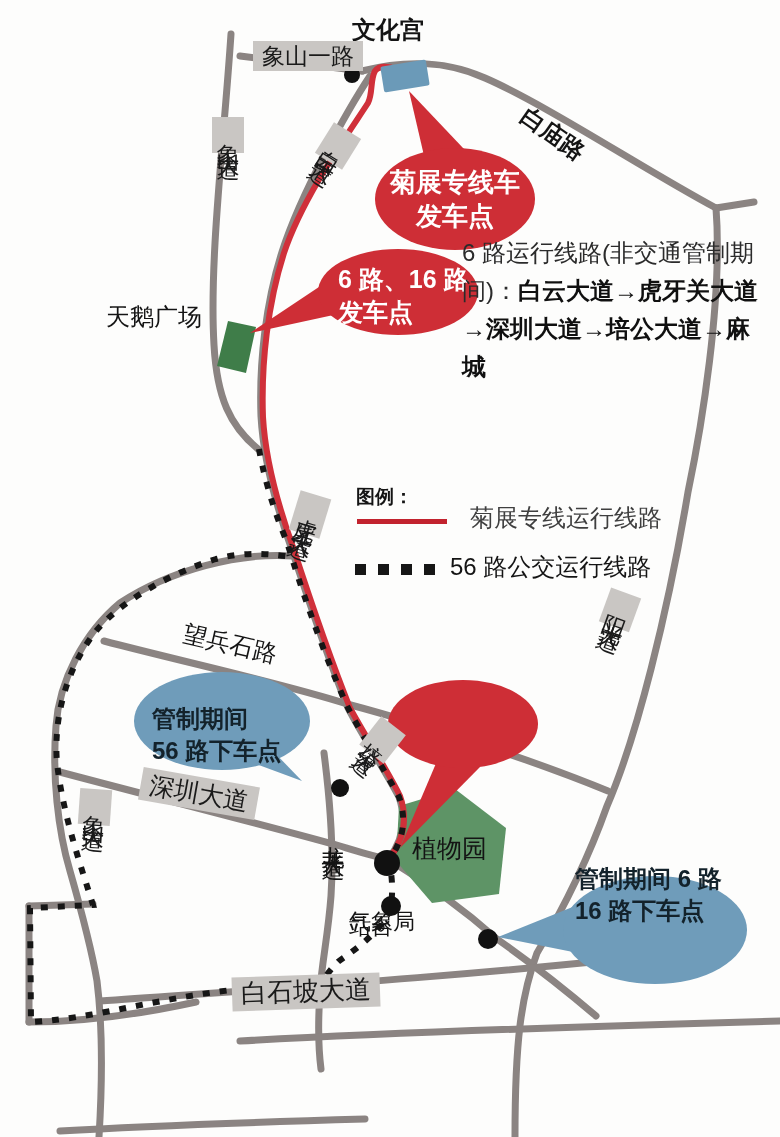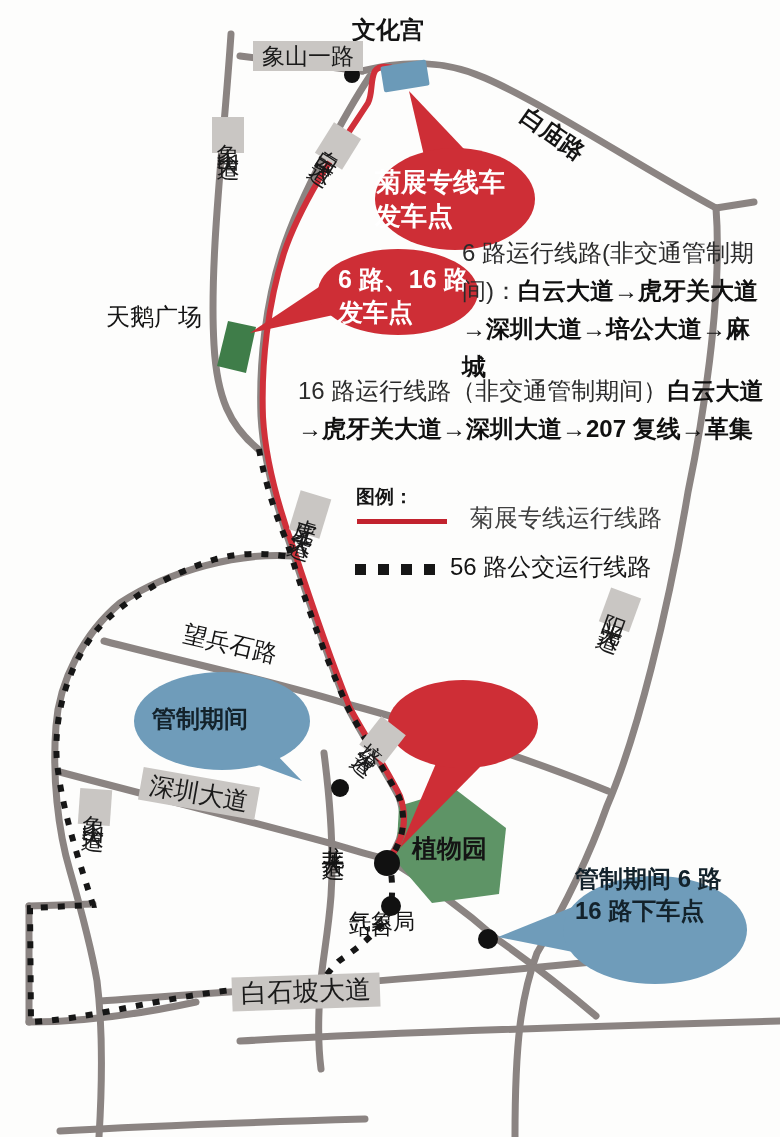--- a/index.html
+++ b/index.html
@@ -80,53 +80,51 @@
     </g>
   </svg>
 
   <div class="t" style="left:352px;top:16px;font-size:24px;font-weight:bold;">文化宫</div>
   <div class="t" style="left:517px;top:120px;font-size:24px;font-weight:600;transform:rotate(35deg);">白庙路</div>
   <div class="t" style="left:106px;top:303px;font-size:24px;">天鹅广场</div>
   <div class="t" style="left:182px;top:630px;font-size:24px;transform:rotate(13deg);">望兵石路</div>
   <div class="t v" style="left:320px;top:828px;font-size:23px;letter-spacing:4px;">龙井大道</div>
   <div class="t" style="left:349px;top:909px;font-size:22px;">气象局</div>
   <div class="t" style="left:349px;top:914px;font-size:22px;">站台</div>
-  <div class="t" style="left:412px;top:834px;font-size:25px;font-weight:700;">植物园</div>
+  <div class="t" style="left:412px;top:834px;font-size:25px;font-weight:400;">植物园</div>
 
   <div class="t box" style="left:253px;top:41px;font-size:23px;">象山一路</div>
   <div class="t vbox v" style="left:212px;top:117px;font-size:23px;">象山大道</div>
   <div class="t vbox v" style="left:322px;top:128px;font-size:23px;transform:rotate(32deg);">白云大道</div>
   <div class="t vbox v" style="left:294px;top:494px;font-size:23px;transform:rotate(17deg);">虎牙关大道</div>
   <div class="t vbox v" style="left:604px;top:592px;font-size:23px;transform:rotate(20deg);">阳光大道</div>
   <div class="t box" style="left:140px;top:777px;font-size:25px;transform:rotate(10deg);">深圳大道</div>
   <div class="t vbox v" style="left:79px;top:789px;font-size:23px;transform:rotate(4deg);">象山大道</div>
   <div class="t vbox v" style="left:367px;top:722px;font-size:22px;transform:rotate(38deg);">培公大道</div>
   <div class="t box" style="left:232px;top:975px;font-size:26px;transform:rotate(-2deg);">白石坡大道</div>
 
-  <div class="balloon-text" style="left:375px;top:166px;width:160px;font-size:26px;">
+  <div class="balloon-text" style="left:375px;top:166px;width:160px;text-align:center;font-size:26px;">
     <div>菊展专线车</div>
     <div>发车点</div>
   </div>
   <div class="balloon-text" style="left:338px;top:263px;font-size:25px;">
     <div>6 路、16 路</div>
     <div>发车点</div>
   </div>
   <div class="blue-balloon-text" style="left:152px;top:688px;font-size:24px;">
     <div>管制期间</div>
+    <div>56 路下车点</div>
   </div>
   <div class="blue-balloon-text" style="left:575px;top:848px;font-size:24px;">
     <div>管制期间 6 路</div>
     <div>16 路下车点</div>
   </div>
 
   <div class="note" style="left:462px;top:234px;width:308px;">
     <span>6 路运行线路(非交通管制期间)：</span><b>白云大道→虎牙关大道→深圳大道→培公大道→麻城</b>
-  </div>
-  <div class="note" style="left:298px;top:372px;width:475px;">
-    <span>16 路运行线路（非交通管制期间）</span><b>白云大道→虎牙关大道→深圳大道→207 复线→革集</b>
   </div>
 
   <div class="t" style="left:356px;top:486px;font-size:19px;font-weight:600;">图例：</div>
   <div class="legend-line" style="left:357px;top:519px;width:90px;"></div>
   <div class="t" style="left:470px;top:504px;font-size:24px;color:#3f3f3f;">菊展专线运行线路</div>
   <div class="legend-dots" style="left:355px;top:564px;width:92px;"></div>
   <div class="t" style="left:450px;top:553px;font-size:24px;font-weight:normal;">56 路公交运行线路</div>
 
 </div>
 

